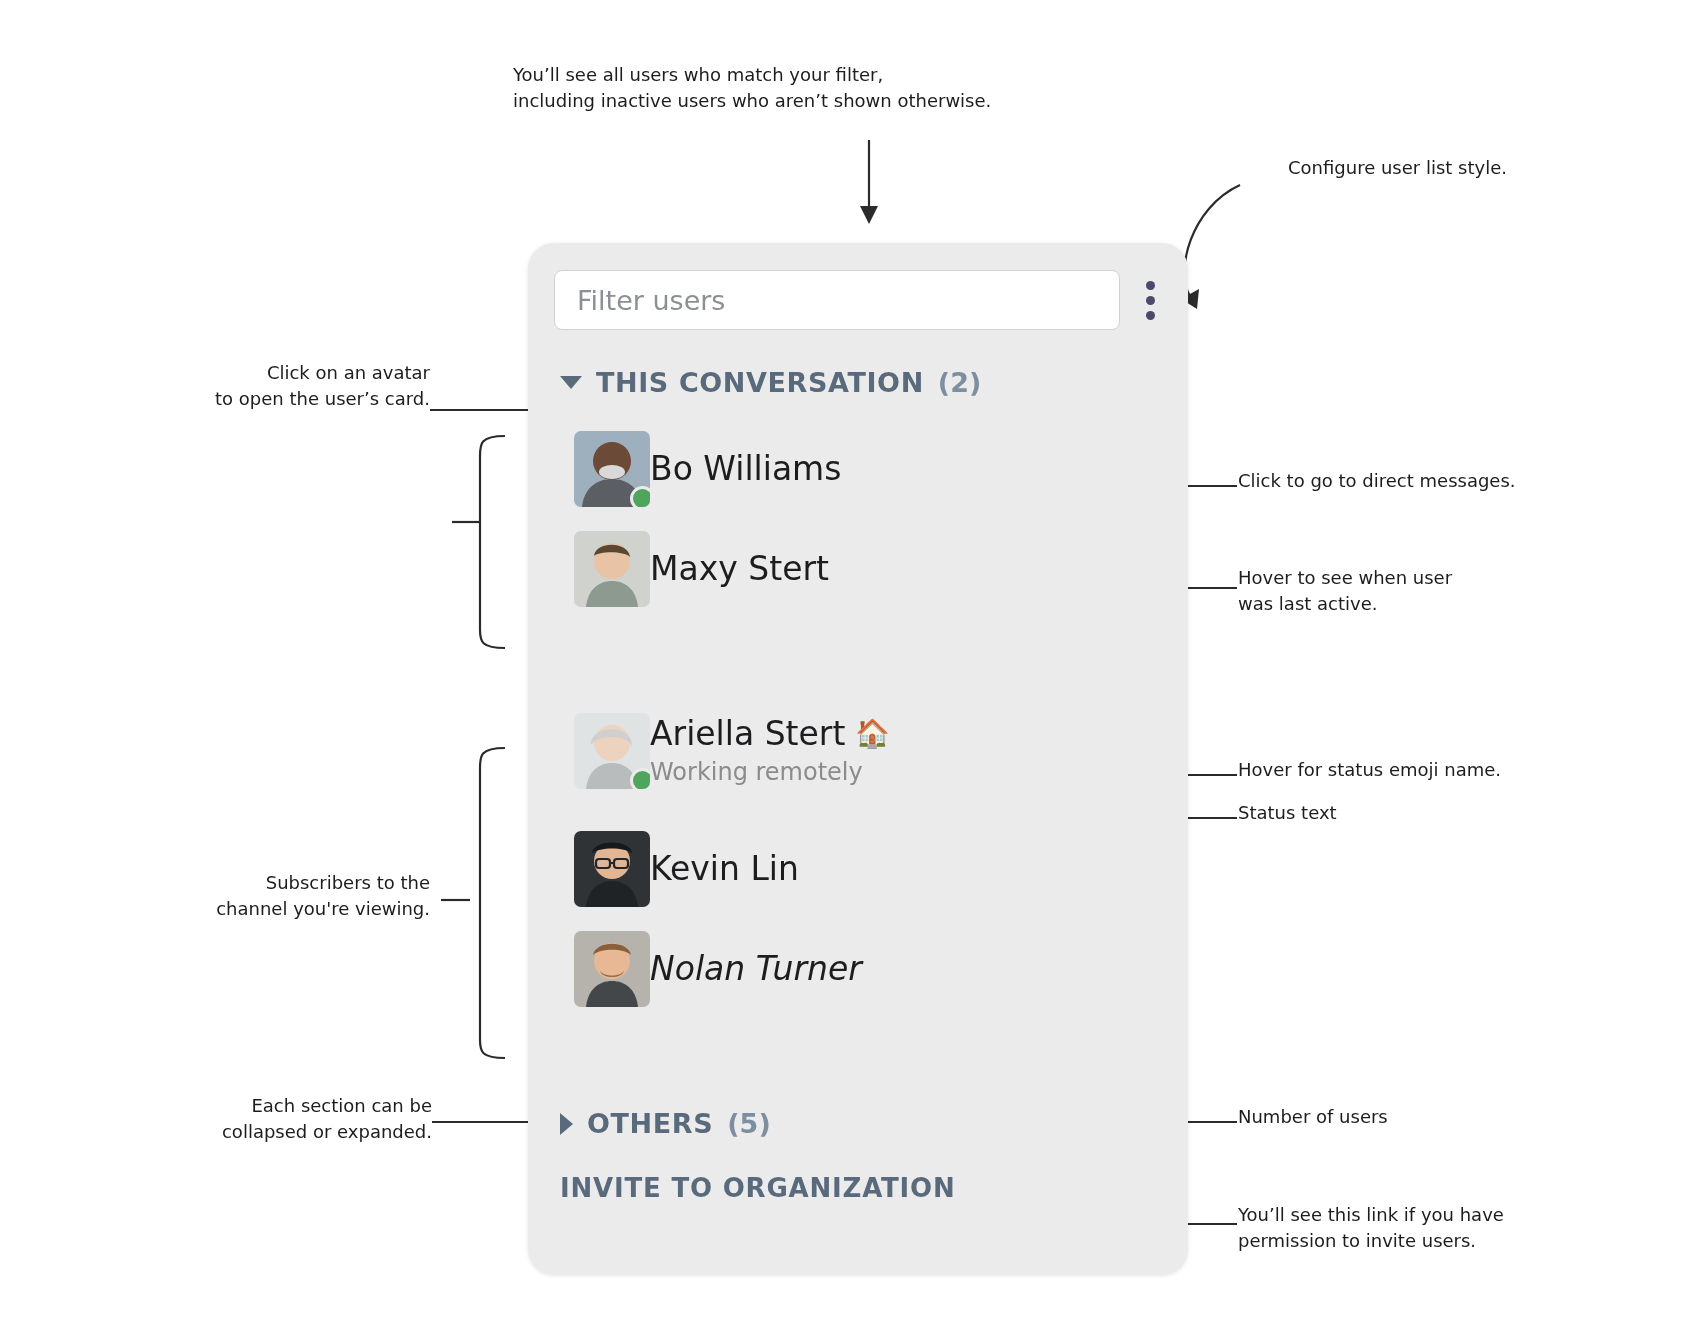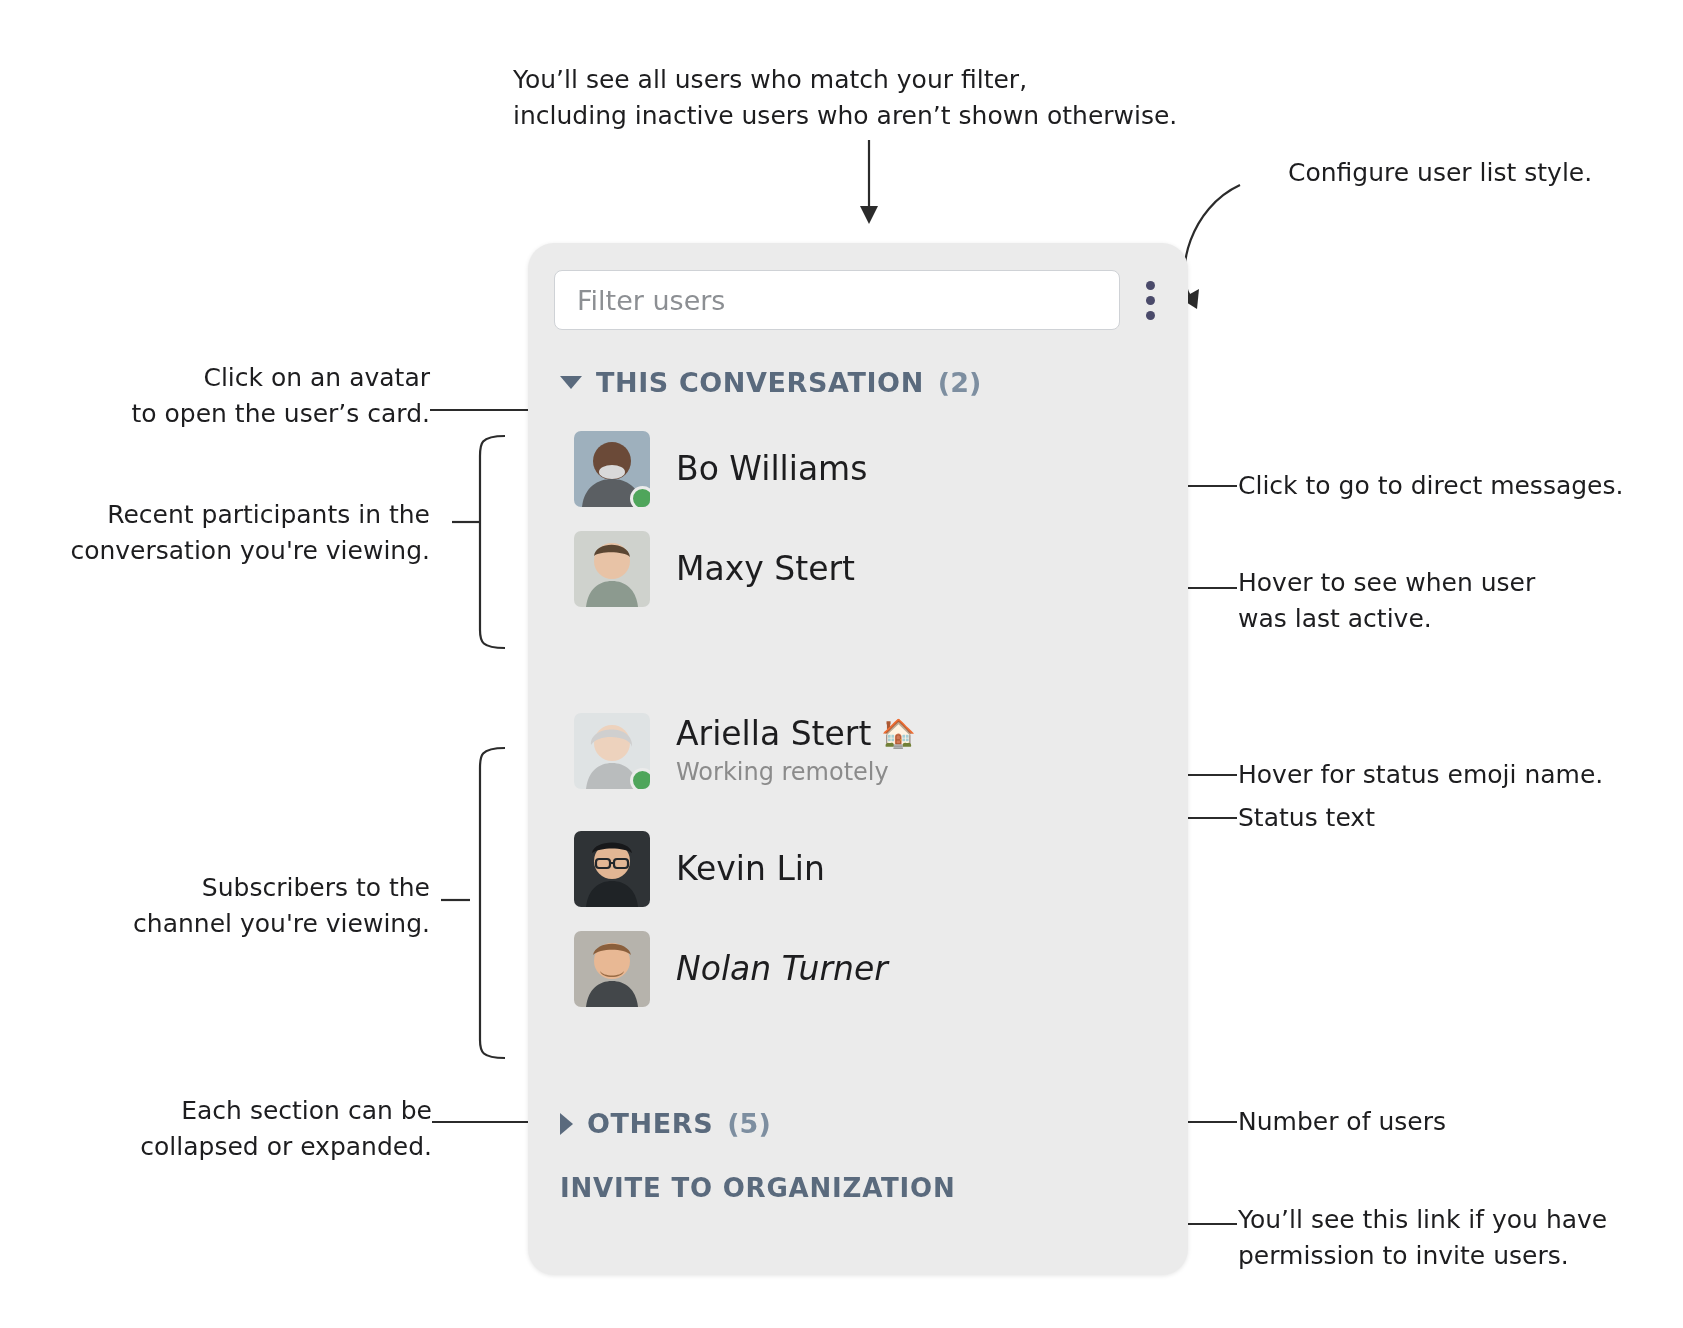--- a/index.html
+++ b/index.html
@@ -17,21 +17,21 @@
   .stage {
     position: absolute;
     inset: 0;
   }
 
   
   .anno {
     position: absolute;
     color: #1d1d1f;
     font-family: "DejaVu Sans", sans-serif;
-    font-size: 25px;
+    font-size: 18px;
     line-height: 1.42;
     white-space: pre-line;
   }
   .anno.right { text-align: left; }
   .anno.left  { text-align: right; }
 
   
   svg.lines {
     position: absolute;
     left: 0; top: 0;
@@ -125,21 +125,20 @@
     border-bottom: 11px solid transparent;
     border-left: 13px solid #5a6a7d;
     border-right: none;
   }
 
   .user-row {
     position: absolute;
     left: 46px;
     display: flex;
     align-items: center;
-    gap: 26px;
     cursor: pointer;
   }
   .avatar {
     position: relative;
     width: 76px;
     height: 76px;
     border-radius: 7px;
     overflow: hidden;
     flex: none;
   }
@@ -230,22 +229,20 @@
   </svg>
 
   <div class="anno" style="left:513px; top:62px; width:740px;">You’ll see all users who match your filter,
 including inactive users who aren’t shown otherwise.</div>
 
   <div class="anno right" style="left:1288px; top:155px; width:420px;">Configure user list style.</div>
 
   <div class="anno left" style="left:120px; top:360px; width:310px;">Click on an avatar
 to open the user’s card.</div>
 
-  <div class="anno left" style="left:50px; top:497px; width:380px;">Recent participants in the
-conversation you're viewing.</div>
 
   <div class="anno right" style="left:1238px; top:468px; width:420px;">Click to go to direct messages.</div>
 
   <div class="anno right" style="left:1238px; top:565px; width:360px;">Hover to see when user
 was last active.</div>
 
   <div class="anno right" style="left:1238px; top:757px; width:420px;">Hover for status emoji name.</div>
 
   <div class="anno right" style="left:1238px; top:800px; width:320px;">Status text</div>
 

